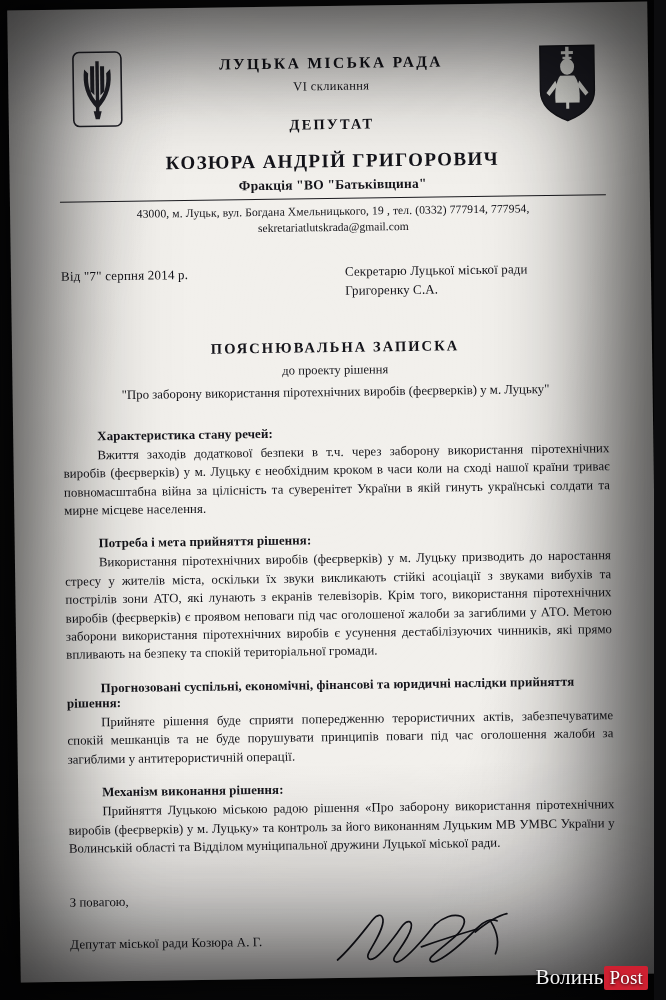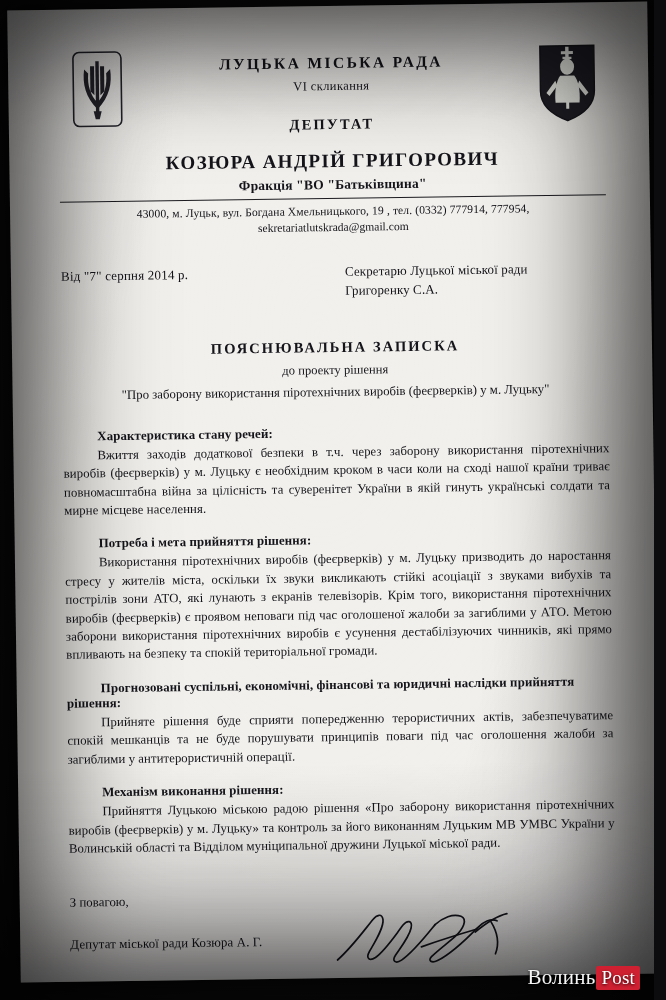--- a/index.html
+++ b/index.html
@@ -178,21 +178,21 @@
     position: absolute;
     left: 255px; top: -30px;
     width: 210px; height: 74px;
     pointer-events: none;
   }
   .signature svg { width: 100%; height: 100%; overflow: visible; }
 
   
   .watermark {
     position: absolute;
-    right: 14px; bottom: 10px;
+    right: 6px; bottom: 10px;
     font-family: "Liberation Serif", serif;
     font-size: 21px;
     color: #f4f4f4;
     text-shadow: 0 1px 3px rgba(0,0,0,0.9);
     letter-spacing: .2px;
     z-index: 20;
   }
   .watermark .post {
     background: #cf2031;
     color: #fff;

